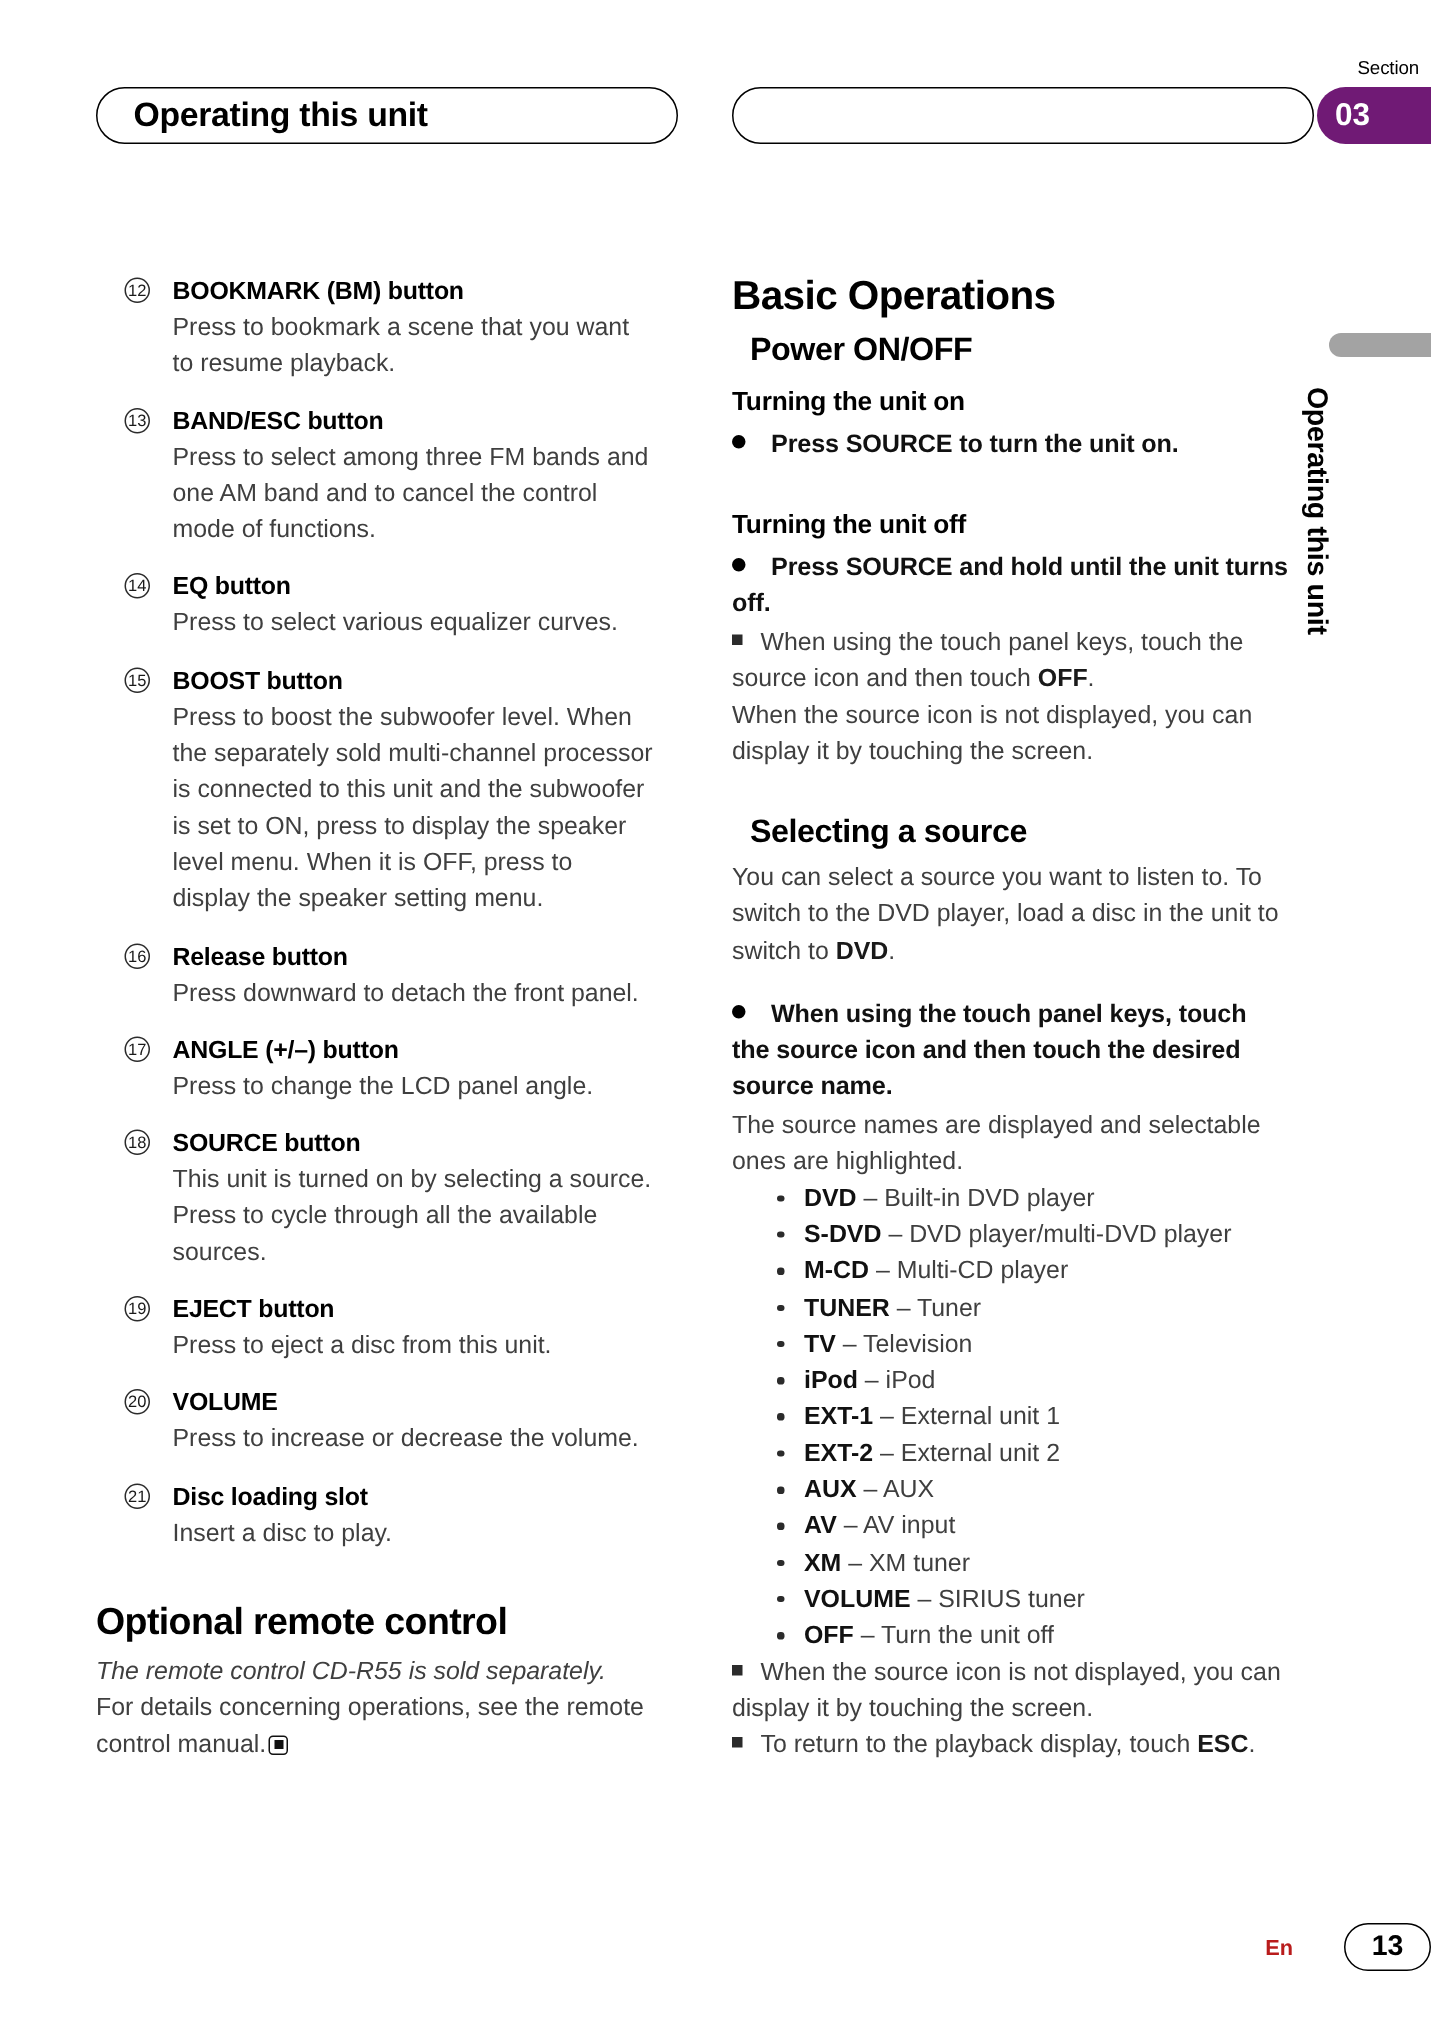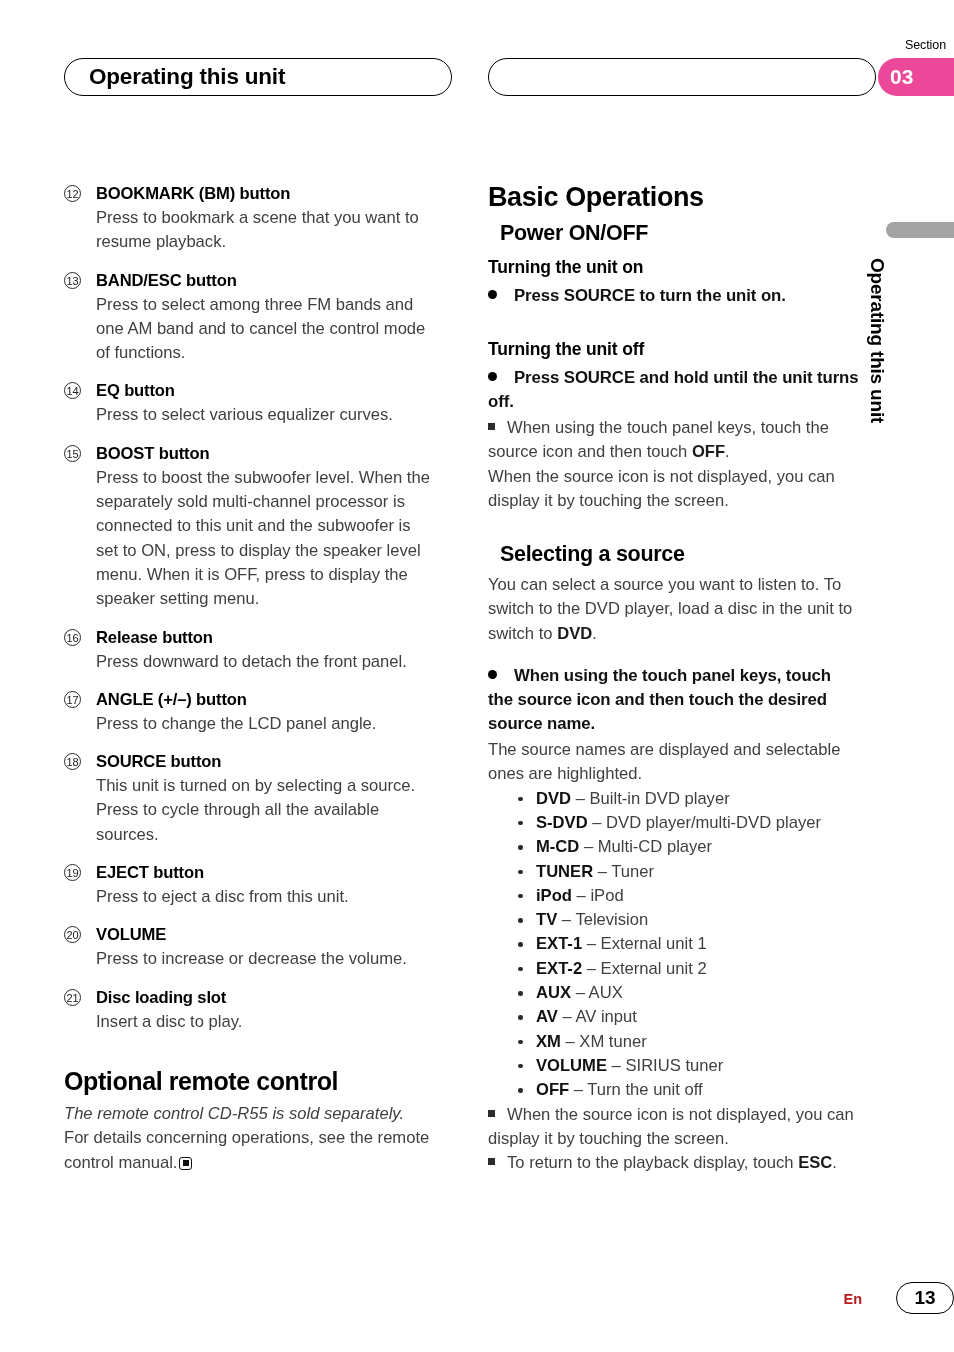--- a/index.html
+++ b/index.html
@@ -63,21 +63,21 @@
     font-weight: normal;
     color: #000;
     letter-spacing: -0.1px;
   }
   .section-badge {
     position: absolute;
     left: 878px;
     top: 58px;
     right: 0;
     height: 38px;
-    background: #ec4899;
+    background: #701a75;
     border-top-left-radius: 19px;
     border-bottom-left-radius: 19px;
     display: flex;
     align-items: center;
     justify-content: flex-start;
     padding-left: 12px;
     box-sizing: border-box;
   }
   .section-badge span {
     color: #fff;
@@ -126,20 +126,21 @@
     color: #3f3f3f;
   }
   .b { font-weight: bold; color: #1a1a1a; }
   .i { font-style: italic; }
 
   
   .num-item {
     position: relative;
     padding-left: 32px;
     margin-bottom: 14px;
+    margin-left: 19px;
   }
   .num-circle {
     position: absolute;
     left: 0;
     top: 3px;
     width: 17px;
     height: 17px;
     border: 1.1px solid #2b2b2b;
     border-radius: 50%;
     font-size: 11px;
@@ -437,22 +438,22 @@
     <div class="proc">
       <span class="dot"></span><span>When using the touch panel keys, touch the source icon and then touch the desired source name.</span>
     </div>
     <div class="body-text">The source names are displayed and selectable ones are highlighted.</div>
 
     <ul class="src-list">
       <li><span class="src-name">DVD</span> – <span>Built-in DVD player</span></li>
       <li><span class="src-name">S-DVD</span> – <span>DVD player/multi-DVD player</span></li>
       <li><span class="src-name">M-CD</span> – <span>Multi-CD player</span></li>
       <li><span class="src-name">TUNER</span> – <span>Tuner</span></li>
+      <li><span class="src-name">TV</span> – <span>Television</span></li>
       <li><span class="src-name">iPod</span> – <span>iPod</span></li>
-      <li><span class="src-name">TV</span> – <span>Television</span></li>
       <li><span class="src-name">EXT-1</span> – <span>External unit 1</span></li>
       <li><span class="src-name">EXT-2</span> – <span>External unit 2</span></li>
       <li><span class="src-name">AUX</span> – <span>AUX</span></li>
       <li><span class="src-name">AV</span> – <span>AV input</span></li>
       <li><span class="src-name">XM</span> – <span>XM tuner</span></li>
       <li><span class="src-name">VOLUME</span> – <span>SIRIUS tuner</span></li>
       <li><span class="src-name">OFF</span> – <span>Turn the unit off</span></li>
     </ul>
 
     <div class="note">

